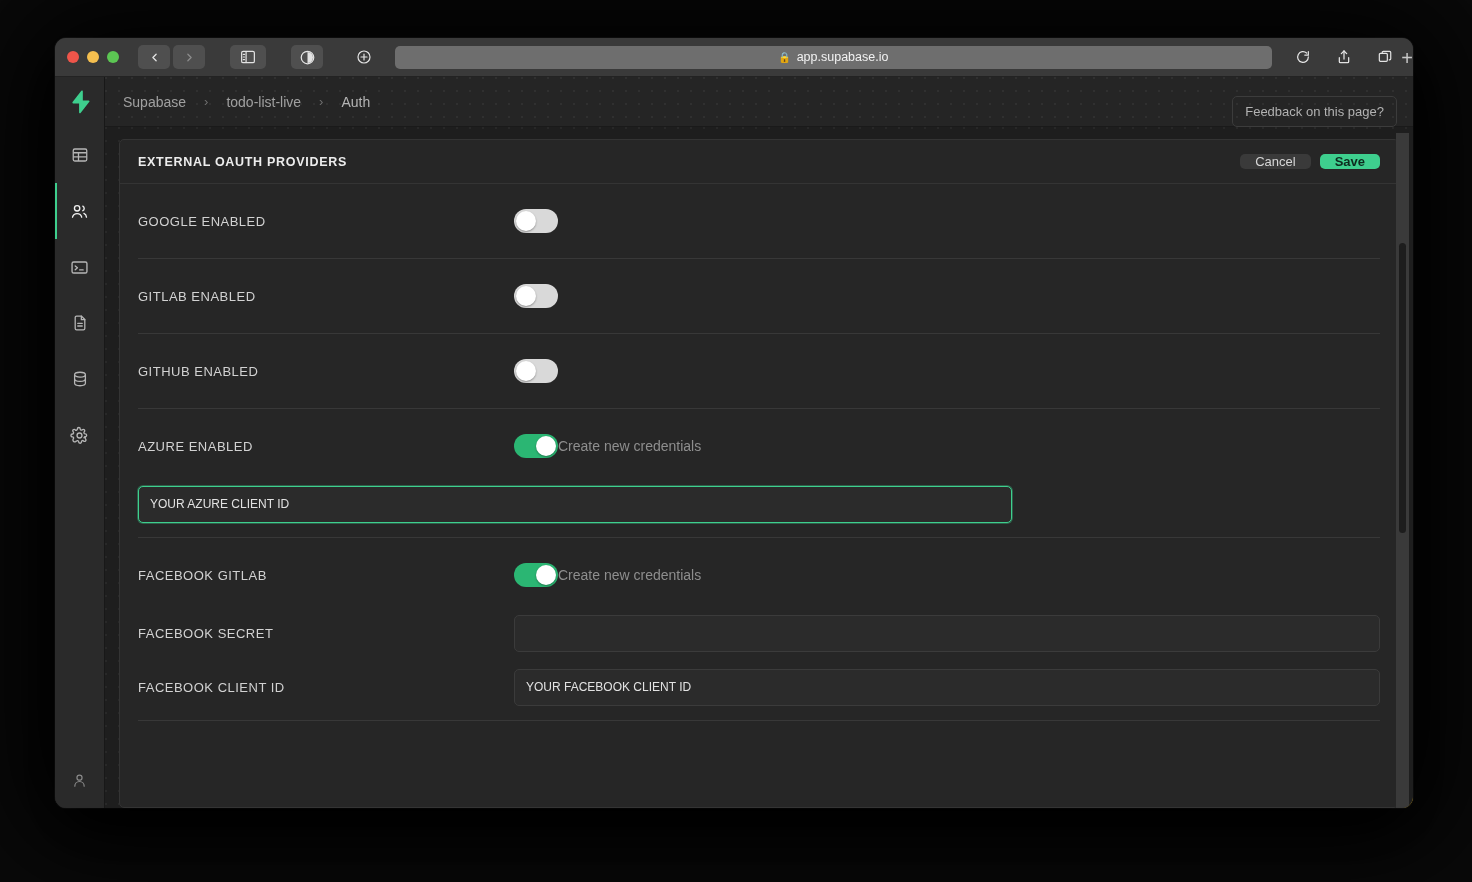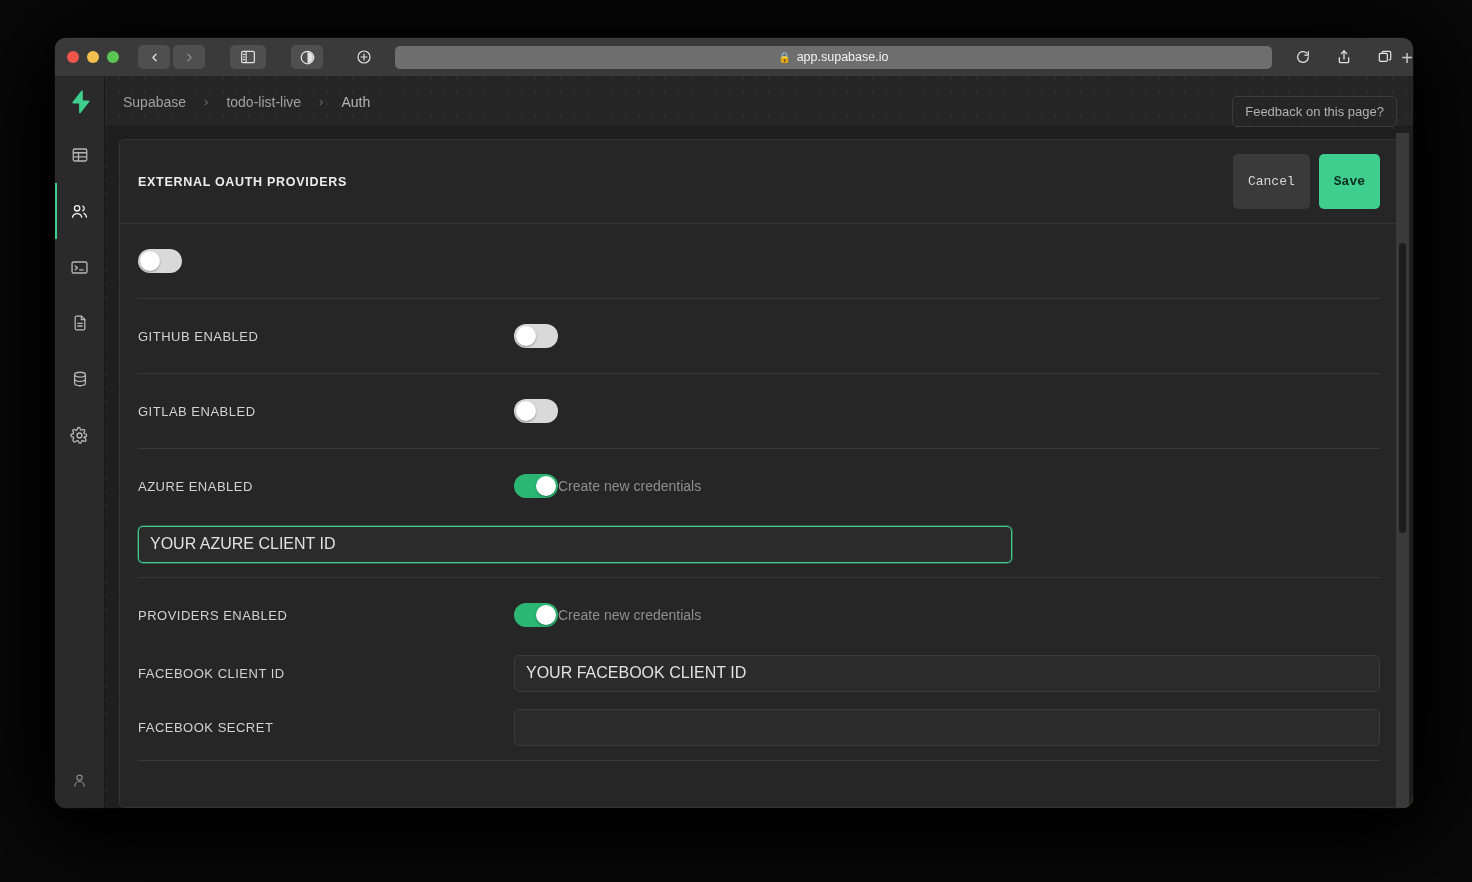--- a/index.html
+++ b/index.html
@@ -198,24 +198,24 @@
     flex: 0 0 auto;
   }
   .panel-title {
     font-size: 12.5px;
     font-weight: bold;
     letter-spacing: 0.7px;
     color: #ededed;
   }
   .panel-actions { margin-left: auto; display: flex; gap: 9px; }
   .btn {
-    font-family: Liberation Mono, monospace;
+    font-family: Liberation Sans, sans-serif;
     font-size: 13px;
     border-radius: 5px;
-    padding: 20px 15px;
+    padding: 0 15px;
     border: none;
     font-weight: 500;
   }
   .btn-cancel { background: #3a3a3a; color: #d6d6d6; }
   .btn-save { background: #3ecf8e; color: #0e2b1f; font-weight: bold; }
 
   .panel-body { flex: 1; overflow: hidden; padding: 0 18px; }
 
   .group { padding: 6px 0; }
   .group + .group { border-top: 1px solid #383838; }
@@ -258,21 +258,21 @@
 
   
   .field {
     flex: 1;
     height: 37px;
     background: #2b2b2b;
     border: 1px solid #3b3b3b;
     border-radius: 5px;
     color: #e2e2e2;
     font-family: inherit;
-    font-size: 16px;
+    font-size: 12px;
     padding: 0 11px;
     outline: none;
     max-width: 874px;
   }
   .field::placeholder { color: #6f6f6f; }
   .field.focused {
     border-color: #3ecf8e;
     box-shadow: 0 0 0 1px rgba(62,207,142,0.35);
   }
 
@@ -488,42 +488,43 @@
               <div class="panel-actions">
                 <button class="btn btn-cancel">Cancel</button>
                 <button class="btn btn-save">Save</button>
               </div>
             </div>
 
             <div class="panel-body">
 
               <div class="group">
                 <div class="row">
+                  <div class="row-label">GOOGLE ENABLED</div>
                   <div class="row-control">
                     <div class="toggle">
                         <span class="knob"></span>
                       </div>
                   </div>
                 </div>
               </div>
 
               <div class="group">
                 <div class="row">
-                  <div class="row-label">GITHUB ENABLED</div>
+                  <div class="row-label">GITLAB ENABLED</div>
                   <div class="row-control">
                     <div class="toggle">
                         <span class="knob"></span>
                       </div>
                   </div>
                 </div>
               </div>
 
               <div class="group">
                 <div class="row">
-                  <div class="row-label">GITLAB ENABLED</div>
+                  <div class="row-label">GITHUB ENABLED</div>
                   <div class="row-control">
                     <div class="toggle">
                         <span class="knob"></span>
                       </div>
                   </div>
                 </div>
               </div>
 
               <div class="group">
                 <div class="row">
@@ -537,38 +538,38 @@
                 </div>
                 <div class="row sub">
                   <div class="row-control">
                     <input class="field focused" type="text" value="YOUR AZURE CLIENT ID" style="">
                   </div>
                 </div>
               </div>
 
               <div class="group">
                 <div class="row">
-                  <div class="row-label">PROVIDERS ENABLED</div>
+                  <div class="row-label">FACEBOOK GITLAB</div>
                   <div class="row-control">
                     <div class="toggle on">
                         <span class="knob"></span>
                       </div>
                     <span class="toggle-hint">Create new credentials</span>
                   </div>
                 </div>
                 <div class="row sub">
+                  <div class="row-label">FACEBOOK SECRET</div>
+                  <div class="row-control">
+                    <input class="field" type="text" value="" style="">
+                  </div>
+                </div>
+                <div class="row sub">
                   <div class="row-label">FACEBOOK CLIENT ID</div>
                   <div class="row-control">
                     <input class="field" type="text" value="YOUR FACEBOOK CLIENT ID" style="">
-                  </div>
-                </div>
-                <div class="row sub">
-                  <div class="row-label">FACEBOOK SECRET</div>
-                  <div class="row-control">
-                    <input class="field" type="text" value="" style="">
                   </div>
                 </div>
               </div>
 
               <div class="group">
                 <div class="row">
                   
                   
                 </div>
               </div>

